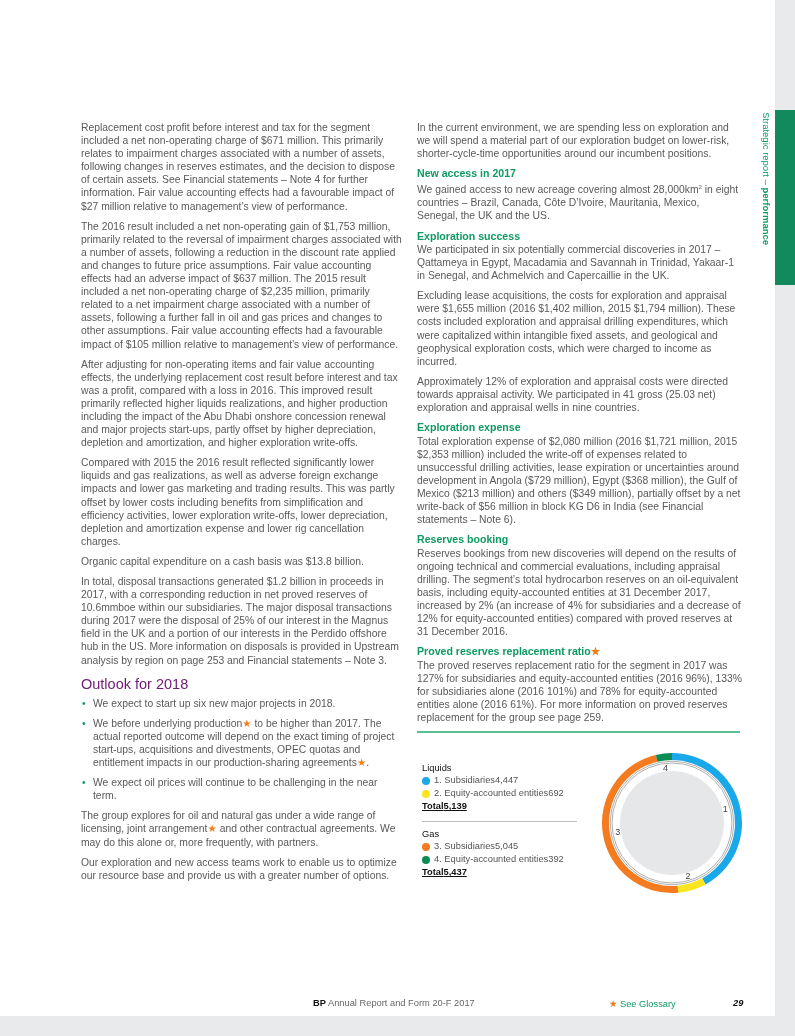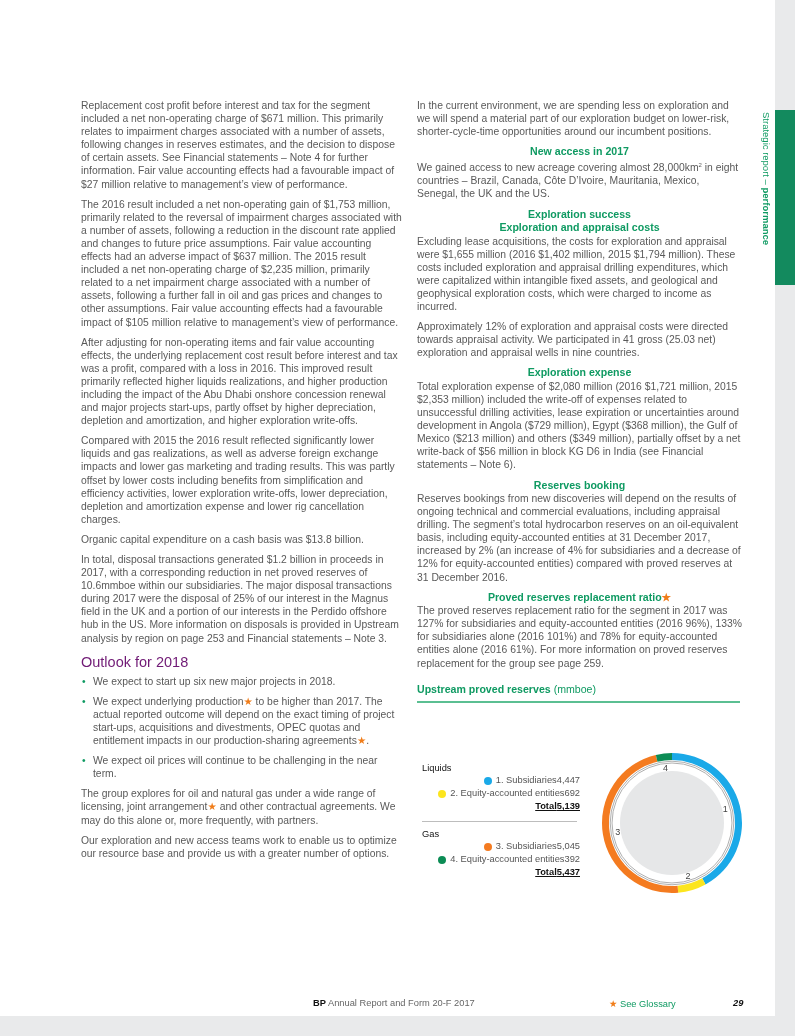--- a/index.html
+++ b/index.html
@@ -3,36 +3,36 @@
 <meta charset="utf-8">
 <style>
   html, body { margin:0; padding:0; }
   body { width:795px; height:1036px; position:relative; background:#e9eaeb; font-family:"Liberation Sans", sans-serif; color:#555; overflow:hidden; }
   .page { position:absolute; left:0; top:0; width:775px; height:1016px; background:#ffffff; }
   .side-strip { position:absolute; left:775px; top:0; width:20px; height:1036px; background:#e9eaeb; }
   .side-tab { position:absolute; left:775px; top:110px; width:20px; height:175px; background:#138a5e; }
   .side-label { position:absolute; left:759px; top:112px; width:14px; height:180px; }
   .side-label span { display:block; position:absolute; left:0; top:0; transform-origin:0 0; transform:translate(13px,0) rotate(90deg); white-space:nowrap; font-size:9.5px; color:#0f9a62; }
   .side-label b { font-weight:bold; }
-  .col { position:absolute; top:99px; font-size:10.35px; line-height:13.1px; color:#595959; }
+  .col { position:absolute; top:121px; font-size:10.35px; line-height:13.1px; color:#595959; }
   .col-left { left:81px; width:322px; }
   .col-right { left:417px; width:325px; }
   p { margin:0 0 7px 0; }
   h2 { margin:9px 0 4px 0; font-weight:normal; color:#701a75; font-size:14.5px; line-height:17px; }
-  h3 { margin:0; color:#0f9a62; font-size:10.6px; font-weight:bold; line-height:13.5px;text-align:center; }
+  h3 { margin:0; color:#0f9a62; font-size:10.6px; font-weight:bold; line-height:13.5px; }
   .star { color:#f07d1a; }
   ul { margin:0 0 7px 0; padding:0; list-style:none; }
   ul li { position:relative; padding-left:12px; margin-bottom:7px; }
   ul li:before { content:"•"; position:absolute; left:1px; top:0; color:#0f9a62; }
   .chart-title { margin:13px 0 0 0; color:#0f9a62; font-weight:bold; font-size:10.6px; }
   .chart-title .unit { font-weight:normal; }
   .chart-rule { height:2px; background:#5bbf92; margin:5px 0 0 0; width:323px; }
   .legend { position:absolute; left:422px; top:763px; width:158px; font-size:9.3px; color:#555; }
   .legend .grp { font-weight:normal; color:#111; margin-bottom:1px; }
-  .legend .row { display:flex; justify-content:flex-end; height:13px; line-height:13px; }
+  .legend .row { display:flex; justify-content:flex-start; height:13px; line-height:13px; }
   .legend .row .lab { display:flex; align-items:center; }
   .legend .dot { width:8px; height:8px; border-radius:50%; display:inline-block; margin-right:4px; }
   .legend .total { font-weight:bold; color:#111;text-decoration:underline; }
   .legend .sep { height:1px; background:#bdbdbd; margin:8px 0 7px 0; width:155px; }
   .donut { position:absolute; left:601px; top:752px; width:142px; height:142px; }
   .footer { position:absolute; top:998px; font-size:9.3px; color:#666; }
   .footer-brand b { color:#111; }
   .footer-gloss { color:#0f9a62; font-weight:normal; }
   .footer-page { color:#111; font-weight:bold;font-style:italic; }
 </style>
@@ -49,42 +49,41 @@
 <div class="col col-left">
   <p>Replacement cost profit before interest and tax for the segment included a net non-operating charge of $671 million. This primarily relates to impairment charges associated with a number of assets, following changes in reserves estimates, and the decision to dispose of certain assets. See Financial statements – Note 4 for further information. Fair value accounting effects had a favourable impact of $27 million relative to management’s view of performance.</p>
   <p>The 2016 result included a net non-operating gain of $1,753 million, primarily related to the reversal of impairment charges associated with a number of assets, following a reduction in the discount rate applied and changes to future price assumptions. Fair value accounting effects had an adverse impact of $637 million. The 2015 result included a net non-operating charge of $2,235 million, primarily related to a net impairment charge associated with a number of assets, following a further fall in oil and gas prices and changes to other assumptions. Fair value accounting effects had a favourable impact of $105 million relative to management’s view of performance.</p>
   <p>After adjusting for non-operating items and fair value accounting effects, the underlying replacement cost result before interest and tax was a profit, compared with a loss in 2016. This improved result primarily reflected higher liquids realizations, and higher production including the impact of the Abu Dhabi onshore concession renewal and major projects start-ups, partly offset by higher depreciation, depletion and amortization, and higher exploration write-offs.</p>
   <p>Compared with 2015 the 2016 result reflected significantly lower liquids and gas realizations, as well as adverse foreign exchange impacts and lower gas marketing and trading results. This was partly offset by lower costs including benefits from simplification and efficiency activities, lower exploration write-offs, lower depreciation, depletion and amortization expense and lower rig cancellation charges.</p>
   <p>Organic capital expenditure on a cash basis was $13.8 billion.</p>
   <p>In total, disposal transactions generated $1.2 billion in proceeds in 2017, with a corresponding reduction in net proved reserves of 10.6mmboe within our subsidiaries. The major disposal transactions during 2017 were the disposal of 25% of our interest in the Magnus field in the UK and a portion of our interests in the Perdido offshore hub in the US. More information on disposals is provided in Upstream analysis by region on page 253 and Financial statements – Note 3.</p>
   <h2>Outlook for 2018</h2>
   <ul>
     <li>We expect to start up six new major projects in 2018.</li>
-    <li><span>We expect underlying production</span><span class="star">★</span><span> to be higher than 2017. The actual reported outcome will depend on the exact timing of project start-ups, acquisitions and divestments, OPEC quotas and entitlement impacts in our production-sharing agreements</span><span class="star">★</span><span>.</span></li>
+    <li><span>We before underlying production</span><span class="star">★</span><span> to be higher than 2017. The actual reported outcome will depend on the exact timing of project start-ups, acquisitions and divestments, OPEC quotas and entitlement impacts in our production-sharing agreements</span><span class="star">★</span><span>.</span></li>
     <li>We expect oil prices will continue to be challenging in the near term.</li>
   </ul>
   <p><span>The group explores for oil and natural gas under a wide range of licensing, joint arrangement</span><span class="star">★</span><span> and other contractual agreements. We may do this alone or, more frequently, with partners.</span></p>
   <p>Our exploration and new access teams work to enable us to optimize our resource base and provide us with a greater number of options.</p>
 </div>
 
 <div class="col col-right">
   <p>In the current environment, we are spending less on exploration and we will spend a material part of our exploration budget on lower-risk, shorter-cycle-time opportunities around our incumbent positions.</p>
   <h3>New access in 2017</h3>
   <p><span>We gained access to new acreage covering almost 28,000km</span><sup style="font-size:6px">2</sup><span> in eight countries – Brazil, Canada, Côte D’Ivoire, Mauritania, Mexico, Senegal, the UK and the US.</span></p>
   <h3>Exploration success</h3>
-  <h3>Exploration and appraisal costs</h3>
+  <p>We participated in six potentially commercial discoveries in 2017 – Qattameya in Egypt, Macadamia and Savannah in Trinidad, Yakaar-1 in Senegal, and Achmelvich and Capercaillie in the UK.</p>
   <p>Excluding lease acquisitions, the costs for exploration and appraisal were $1,655 million (2016 $1,402 million, 2015 $1,794 million). These costs included exploration and appraisal drilling expenditures, which were capitalized within intangible fixed assets, and geological and geophysical exploration costs, which were charged to income as incurred.</p>
   <p>Approximately 12% of exploration and appraisal costs were directed towards appraisal activity. We participated in 41 gross (25.03 net) exploration and appraisal wells in nine countries.</p>
   <h3>Exploration expense</h3>
   <p>Total exploration expense of $2,080 million (2016 $1,721 million, 2015 $2,353 million) included the write-off of expenses related to unsuccessful drilling activities, lease expiration or uncertainties around development in Angola ($729 million), Egypt ($368 million), the Gulf of Mexico ($213 million) and others ($349 million), partially offset by a net write-back of $56 million in block KG D6 in India (see Financial statements – Note 6).</p>
   <h3>Reserves booking</h3>
   <p>Reserves bookings from new discoveries will depend on the results of ongoing technical and commercial evaluations, including appraisal drilling. The segment’s total hydrocarbon reserves on an oil-equivalent basis, including equity-accounted entities at 31 December 2017, increased by 2% (an increase of 4% for subsidiaries and a decrease of 12% for equity-accounted entities) compared with proved reserves at 31 December 2016.</p>
   <h3><span>Proved reserves replacement ratio</span><span class="star">★</span></h3>
   <p>The proved reserves replacement ratio for the segment in 2017 was 127% for subsidiaries and equity-accounted entities (2016 96%), 133% for subsidiaries alone (2016 101%) and 78% for equity-accounted entities alone (2016 61%). For more information on proved reserves replacement for the group see page 259.</p>
-  <div class="chart-title"><span>Upstream proved reserves</span> <span class="unit">(mmboe)</span></div>
   <div class="chart-rule"></div>
 </div>
 
 <div class="legend">
   <div class="grp">Liquids</div>
   <div class="row">
       <span class="lab">
         <span class="dot" style="background: rgb(26, 169, 232);"></span>
         <span>1. Subsidiaries</span>
       </span>

